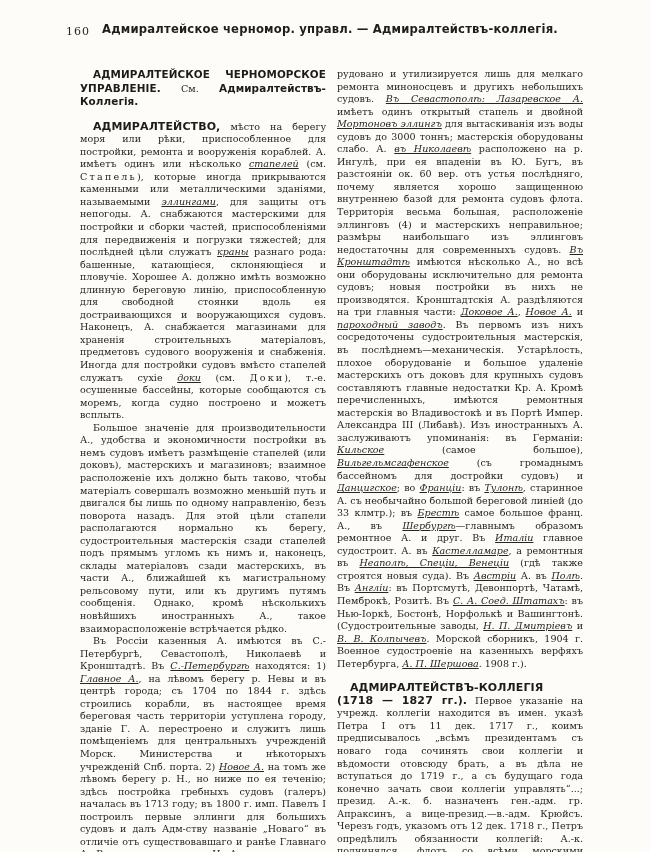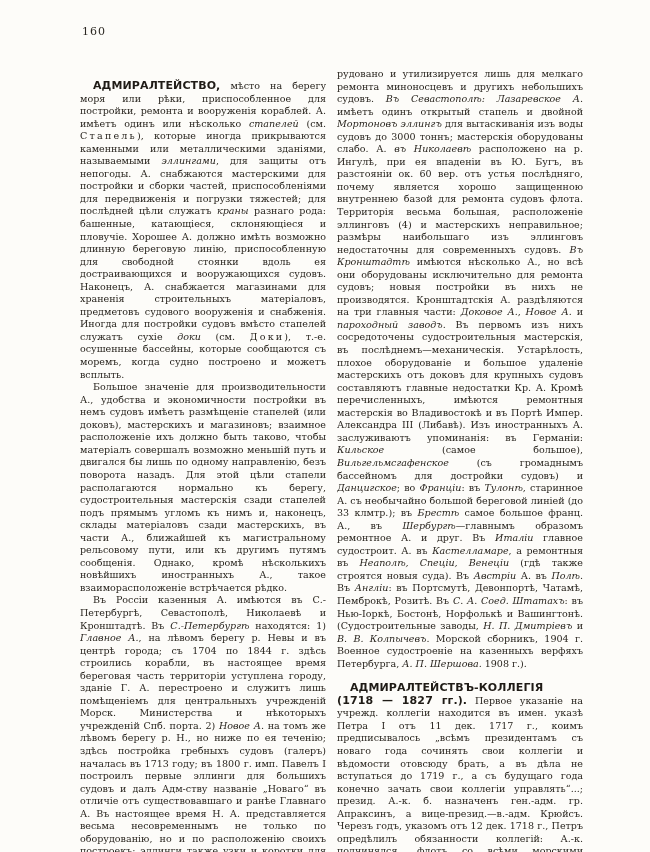--- a/index.html
+++ b/index.html
@@ -4,21 +4,21 @@
 <style>
   html,body{margin:0;padding:0;}
   body{
     width:650px;height:852px;
     background:#fdfcf9;
     font-family:"DejaVu Serif", serif;
     color:#29251f;
     overflow:hidden;
   }
   .page{position:relative;width:650px;height:852px;background:#fdfcf9;}
-  .page-header{position:absolute;top:22px;left:80px;width:502px;height:20px;}
+  .page-header{position:absolute;top:22px;left:64px;width:502px;height:20px;}
   .page-number{
     position:absolute;left:2px;top:3px;
     font-size:11px;letter-spacing:1px;color:#2b2722;
   }
   .running-head{
     text-align:center;
     font-family:"DejaVu Sans", sans-serif;
     font-weight:bold;font-size:11.6px;letter-spacing:0.2px;
     color:#211d18;
     padding-left:30px;
@@ -31,38 +31,40 @@
     width:246px;min-width:246px;
     font-size:9.55px;line-height:12.55px;
     text-align:justify;
     overflow:hidden;
     color:#29251f;
   }
   p.blk{margin:0;text-indent:13px;}
   p.blk.cont{text-indent:0;}
   p.blk.gap{margin-top:12px;}
   .seg-n{}
-  .seg-i{font-style:italic;}
+  .seg-i{font-style:italic;text-decoration:underline;}
   .seg-sp{letter-spacing:2.2px;}
   .seg-b{
     font-family:"DejaVu Sans", sans-serif;
     font-weight:bold;font-size:11px;letter-spacing:0.1px;
     color:#1f1b16;
   }
   p.blk.heading .seg-b{font-size:10.4px;}
 </style>
 </head>
 <body>
 
 <div class="page">
   <div class="page-header">
     <span class="page-number">160</span>
+    <div class="running-head">Адмиралтейское черномор. управл. — Адмиралтействъ-коллегія.</div>
   </div>
   <div class="columns">
     <div class="column">
+        <p class="blk heading"><span class="seg-b">АДМИРАЛТЕЙСКОЕ ЧЕРНОМОРСКОЕ УПРАВЛЕНІЕ.</span><span class="seg-n"> См. </span><span class="seg-b">Адмиралтействъ-Коллегія.</span></p>
         <p class="blk gap"><span class="seg-b">АДМИРАЛТЕЙСТВО,</span><span class="seg-n"> мѣсто на берегу моря или рѣки, приспособленное для постройки, ремонта и вооруженія кораблей. А. имѣетъ одинъ или нѣсколько </span><span class="seg-i">стапелей</span><span class="seg-n"> (см. </span><span class="seg-sp">Стапель</span><span class="seg-n">), которые иногда прикрываются каменными или металлическими зданіями, называемыми </span><span class="seg-i">эллингами</span><span class="seg-n">, для защиты отъ непогоды. А. снабжаются мастерскими для постройки и сборки частей, приспособленіями для передвиженія и погрузки тяжестей; для послѣдней цѣли служатъ </span><span class="seg-i">краны</span><span class="seg-n"> разнаго рода: башенные, катающіеся, склоняющіеся и пловучіе. Хорошее А. должно имѣть возможно длинную береговую линію, приспособленную для свободной стоянки вдоль ея достраивающихся и вооружающихся судовъ. Наконецъ, А. снабжается магазинами для храненія строительныхъ матеріаловъ, предметовъ судового вооруженія и снабженія. Иногда для постройки судовъ вмѣсто стапелей служатъ сухіе </span><span class="seg-i">доки</span><span class="seg-n"> (см. </span><span class="seg-sp">Доки</span><span class="seg-n">), т.-е. осушенные бассейны, которые сообщаются съ моремъ, когда судно построено и можетъ всплыть.</span></p>
         <p class="blk"><span class="seg-n">Большое значеніе для производительности А., удобства и экономичности постройки въ немъ судовъ имѣетъ размѣщеніе стапелей (или доковъ), мастерскихъ и магазиновъ; взаимное расположеніе ихъ должно быть таково, чтобы матеріалъ совершалъ возможно меньшій путь и двигался бы лишь по одному направленію, безъ поворота назадъ. Для этой цѣли стапели располагаются нормально къ берегу, судостроительныя мастерскія сзади стапелей подъ прямымъ угломъ къ нимъ и, наконецъ, склады матеріаловъ сзади мастерскихъ, въ части А., ближайшей къ магистральному рельсовому пути, или къ другимъ путямъ сообщенія. Однако, кромѣ нѣсколькихъ новѣйшихъ иностранныхъ А., такое взаиморасположеніе встрѣчается рѣдко.</span></p>
         <p class="blk"><span class="seg-n">Въ Россіи казенныя А. имѣются въ С.-Петербургѣ, Севастополѣ, Николаевѣ и Кронштадтѣ. Въ </span><span class="seg-i">С.-Петербургѣ</span><span class="seg-n"> находятся: 1) </span><span class="seg-i">Главное А.</span><span class="seg-n">, на лѣвомъ берегу р. Невы и въ центрѣ города; съ 1704 по 1844 г. здѣсь строились корабли, въ настоящее время береговая часть территоріи уступлена городу, зданіе Г. А. перестроено и служитъ лишь помѣщеніемъ для центральныхъ учрежденій Морск. Министерства и нѣкоторыхъ учрежденій Спб. порта. 2) </span><span class="seg-i">Новое А.</span><span class="seg-n"> на томъ же лѣвомъ берегу р. Н., но ниже по ея теченію; здѣсь постройка гребныхъ судовъ (галеръ) началась въ 1713 году; въ 1800 г. имп. Павелъ I построилъ первые эллинги для большихъ судовъ и далъ Адм-ству названіе „Новаго“ въ отличіе отъ существовавшаго и ранѣе Главнаго А. Въ настоящее время Н. А. представляется весьма несовременнымъ не только по оборудованію, но и по расположенію своихъ построекъ; эллинги также узки и коротки для большихъ кораблей, а территорія А. не позволяетъ даже произвести раціональную перестройку его; стапелей три, изъ коихъ два закрытыхъ. 3) </span></p>
       </div>
     <div class="column">
         <p class="blk cont"><span class="seg-n">рудовано и утилизируется лишь для мелкаго ремонта миноносцевъ и другихъ небольшихъ судовъ. </span><span class="seg-i">Въ Севастополѣ: Лазаревское А.</span><span class="seg-n"> имѣетъ одинъ открытый стапель и двойной </span><span class="seg-i">Мортоновъ эллингъ</span><span class="seg-n"> для вытаскиванія изъ воды судовъ до 3000 тоннъ; мастерскія оборудованы слабо. А. </span><span class="seg-i">въ Николаевѣ</span><span class="seg-n"> расположено на р. Ингулѣ, при ея впаденіи въ Ю. Бугъ, въ разстояніи ок. 60 вер. отъ устья послѣдняго, почему является хорошо защищенною внутреннею базой для ремонта судовъ флота. Территорія весьма большая, расположеніе эллинговъ (4) и мастерскихъ неправильное; размѣры наибольшаго изъ эллинговъ недостаточны для современныхъ судовъ. </span><span class="seg-i">Въ Кронштадтѣ</span><span class="seg-n"> имѣются нѣсколько А., но всѣ они оборудованы исключительно для ремонта судовъ; новыя постройки въ нихъ не производятся. Кронштадтскія А. раздѣляются на три главныя части: </span><span class="seg-i">Доковое А.</span><span class="seg-n">, </span><span class="seg-i">Новое А.</span><span class="seg-n"> и </span><span class="seg-i">пароходный заводъ</span><span class="seg-n">. Въ первомъ изъ нихъ сосредоточены судостроительныя мастерскія, въ послѣднемъ—механическія. Устарѣлость, плохое оборудованіе и большое удаленіе мастерскихъ отъ доковъ для крупныхъ судовъ составляютъ главные недостатки Кр. А. Кромѣ перечисленныхъ, имѣются ремонтныя мастерскія во Владивостокѣ и въ Портѣ Импер. Александра III (Либавѣ). Изъ иностранныхъ А. заслуживаютъ упоминанія: въ Германіи: </span><span class="seg-i">Кильское</span><span class="seg-n"> (самое большое), </span><span class="seg-i">Вильгельмсгафенское</span><span class="seg-n"> (съ громаднымъ бассейномъ для достройки судовъ) и </span><span class="seg-i">Данцигское</span><span class="seg-n">; во </span><span class="seg-i">Франціи</span><span class="seg-n">: въ </span><span class="seg-i">Тулонѣ</span><span class="seg-n">, старинное А. съ необычайно большой береговой линіей (до 33 клмтр.); въ </span><span class="seg-i">Брестѣ</span><span class="seg-n"> самое большое франц. А., въ </span><span class="seg-i">Шербургѣ</span><span class="seg-n">—главнымъ образомъ ремонтное А. и друг. Въ </span><span class="seg-i">Италіи</span><span class="seg-n"> главное судостроит. А. въ </span><span class="seg-i">Кастелламаре</span><span class="seg-n">, а ремонтныя въ </span><span class="seg-i">Неаполѣ, Спеціи, Венеціи</span><span class="seg-n"> (гдѣ также строятся новыя суда). Въ </span><span class="seg-i">Австріи</span><span class="seg-n"> А. въ </span><span class="seg-i">Полѣ</span><span class="seg-n">. Въ </span><span class="seg-i">Англіи</span><span class="seg-n">: въ Портсмутѣ, Девонпортѣ, Чатамѣ, Пемброкѣ, Розитѣ. Въ </span><span class="seg-i">С. А. Соед. Штатахъ</span><span class="seg-n">: въ Нью-Іоркѣ, Бостонѣ, Норфолькѣ и Вашингтонѣ. (Судостроительные заводы, </span><span class="seg-i">Н. П. Дмитріевъ</span><span class="seg-n"> и </span><span class="seg-i">В. В. Колпычевъ</span><span class="seg-n">. Морской сборникъ, 1904 г. Военное судостроеніе на казенныхъ верфяхъ Петербурга, </span><span class="seg-i">А. П. Шершова</span><span class="seg-n">. 1908 г.).</span></p>
         <p class="blk gap"><span class="seg-b">АДМИРАЛТЕЙСТВЪ-КОЛЛЕГІЯ (1718 — 1827 гг.).</span><span class="seg-n"> Первое указаніе на учрежд. коллегіи находится въ имен. указѣ Петра I отъ 11 дек. 1717 г., коимъ предписывалось „всѣмъ президентамъ съ новаго года сочинять свои коллегіи и вѣдомости отовсюду брать, а въ дѣла не вступаться до 1719 г., а съ будущаго года конечно зачать свои коллегіи управлять“...; презид. А.-к. б. назначенъ ген.-адм. гр. Апраксинъ, а вице-презид.—в.-адм. Крюйсъ. Черезъ годъ, указомъ отъ 12 дек. 1718 г., Петръ опредѣлилъ обязанности коллегій: А.-к. подчинялся „флотъ со всѣми морскими служители, къ тому принадлежащими морскими дѣлами и управленіи“. Однако, засѣданія А.-к. начались значит. ранѣе подъ видомъ „консилій“—въ 1717 г. Первый сохранившійся протоколъ консиліи относится къ засѣданію 31 окт. 1717 г., на коемъ присутствовалъ государь, ген.-адм. кн. Меншиковъ, ген.-м. Чернышевъ, в.-адм. Крюйсъ и бар. Шафировъ. Засѣданія консилій происходили то въ адмиралтейской, то въ воен.-морской канцеляріи, составъ ихъ былъ не постоянный. Засѣданія А.-к. начались съ 4 апр. 1718 г. Въ составъ ея входили президентъ, вице-президентъ</span></p>
       </div>
   </div>
 </div>

